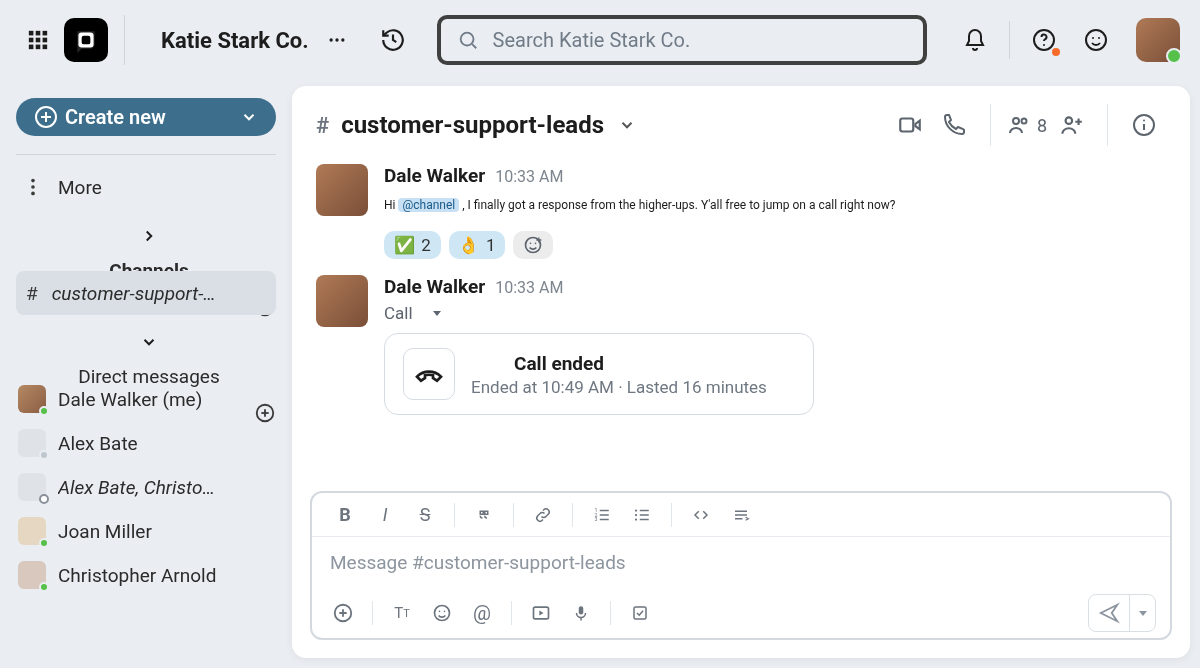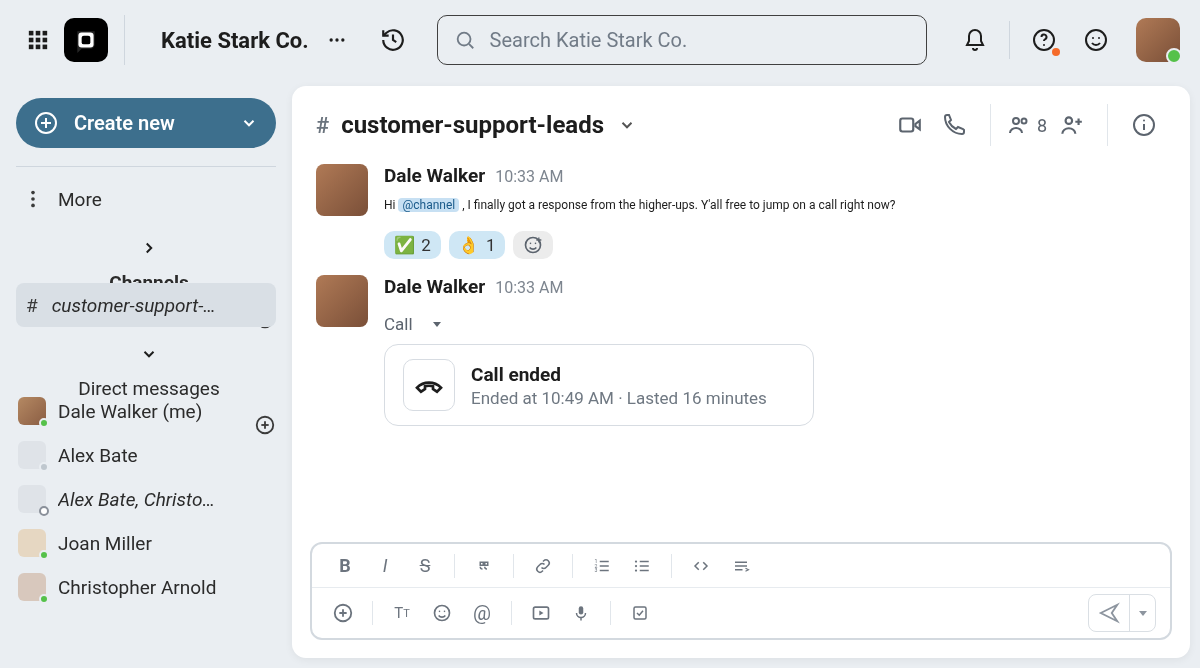--- a/index.html
+++ b/index.html
@@ -4,32 +4,32 @@
 <style>
   * { box-sizing: border-box; margin: 0; padding: 0; font-family: -apple-system, BlinkMacSystemFont, "Segoe UI", Roboto, Helvetica, Arial, sans-serif; }
   body { width: 1200px; height: 668px; background: #eaeef2; overflow: hidden; color: #1d1d1d; }
   .topbar { height: 80px; display: flex; align-items: center; padding: 0 20px; gap: 8px; }
   .apps-btn, .logo-btn { display:flex; align-items:center; justify-content:center; }
   .apps-btn { width:36px; height:36px; }
   .logo-btn { width:44px; height:44px; background:#000; border-radius:10px; color:#fff; }
   .workspace-name { font-size: 22px; font-weight:700; margin-left: 28px; margin-right: 2px;}
   .dots-btn { width:36px; height:36px; display:flex; align-items:center; justify-content:center; color:#333; }
   .history-btn { width:44px; height:44px; display:flex; align-items:center; justify-content:center; color:#333; margin-left: 8px;}
-  .search-wrap { flex:0 0 490px; height:50px; background:#eaeef2; border:1px solid #404040; border-radius:10px; display:flex; align-items:center; padding:0 16px; gap:14px; margin-left: 14px;}
+  .search-wrap { flex:0 0 490px; height:50px; background:#eaeef2; border:4px solid #404040; border-radius:10px; display:flex; align-items:center; padding:0 16px; gap:14px; margin-left: 14px;}
   .search-wrap input { flex:1; border:none; outline:none; background:transparent; font-size:20px; color:#333; }
   .search-wrap input::placeholder { color:#717b87; }
   .top-spacer { flex: 1; }
   .top-icon { width:44px; height:44px; display:flex; align-items:center; justify-content:center; color:#333; position:relative; }
   .top-sep { width:1px; height:38px; background:#cfd6de; margin: 0 4px;}
   .help-dot::after { content:''; position:absolute; width:8px; height:8px; border-radius:50%; background:#f56b2a; right:6px; bottom:6px; }
   .avatar-lg { width:44px; height:44px; border-radius:10px; background: linear-gradient(135deg,#b07a56,#7a4f38); position:relative; margin-left: 10px;}
   .avatar-lg::after { content:''; position:absolute; right:-2px; bottom:-2px; width:12px; height:12px; border-radius:50%; background:#55c14a; border:2px solid #eaeef2;}
   .layout { display:flex; height: 588px; }
   .sidebar { width: 292px; flex: none; padding: 18px 16px 0 16px; display:flex; flex-direction:column; gap: 0;}
-  .create-btn { height: 50px; background:#3d6f8d; color:#fff; border-radius: 26px; display:flex; align-items:center; padding: 0 18px; gap: 16px; font-size: 20px; font-weight:600;}
+  .create-btn { height: 38px; background:#3d6f8d; color:#fff; border-radius: 26px; display:flex; align-items:center; padding: 0 18px; gap: 7px; font-size: 20px; font-weight:600;}
   .create-btn .chev { margin-left:auto; }
   .sb-sep { height:1px; background:#cfd6de; margin: 18px 0 10px; }
   .sb-item { height:44px; display:flex; align-items:center; gap:14px; padding-left:6px; font-size:19px; color:#2b2b2b;}
   .sb-item .plus-right { margin-left:auto; color:#333; }
   .sb-bold { font-weight:700;flex-direction:column; }
   .sb-selected { background:#d9dfe5; border-radius:8px; padding-left: 10px;}
   .sb-ellipsis { white-space:nowrap; overflow:hidden; text-overflow:ellipsis; max-width: 180px; font-style: italic;}
   .dm-row { height:44px; display:flex; align-items:center; gap:12px; padding-left:2px; font-size:19px; color:#2b2b2b;}
   .dm-avatar { width:28px; height:28px; border-radius:6px; background: linear-gradient(135deg,#b58963,#8a5d43); position:relative; flex:none;}
   .dm-avatar.alt1 { background:#dfe3e8; }
@@ -51,24 +51,24 @@
   .msg-av { width:52px; height:52px; border-radius:8px; background:linear-gradient(135deg,#b07a56,#7a4f38); flex:none;}
   .msg-body { flex:1; }
   .msg-head { display:flex; align-items:baseline; gap:10px;}
   .msg-name { font-weight:700; font-size:19px; }
   .msg-time { color:#7d858f; font-size:16px; }
   .msg-text { font-size:12px; line-height:32px; margin-top:2px;}
   .mention { background:#c7e0f3; border-radius:4px; padding:0 4px; color:#1a5a8a;}
   .reactions { display:flex; gap:8px; margin-top:10px;}
   .react { background:#cfe7f5; border-radius:10px; padding:4px 10px; display:flex; align-items:center; gap:6px; font-size:17px; color:#333; }
   .react.plain { background:#ececec; }
-  .call-sub { display:flex; align-items:center; gap:18px; color:#5c646e; font-size:17px; margin-top:16px;}
+  .call-sub { display:flex; align-items:center; gap:18px; color:#5c646e; font-size:17px; margin-top:5px;}
   .call-card { margin-top:10px; border:1px solid #d7dce2; border-radius:14px; padding:14px 18px; display:flex; gap:16px; align-items:center; width: 430px;}
   .call-ico { width:52px; height:52px; border:1px solid #d7dce2; border-radius:10px; display:flex; align-items:center; justify-content:center; }
-  .call-title { font-weight:700; font-size:19px; }
+  .call-title { font-weight:700; font-size:19px;margin-left:43px; }
   .call-sub2 { color:#6f7882; font-size:17px; margin-top:2px;}
   .composer { margin: 0 18px 18px; border:2px solid #d3d9df; border-radius:12px; }
   .fmt-bar { height:44px; display:flex; align-items:center; gap:6px; padding:0 16px; border-bottom:1px solid #e7ebef;}
   .fmt-btn { width:34px; height:34px; display:flex; align-items:center; justify-content:center; color:#6c747e; font-size:18px; }
   .fmt-sep { width:1px; height:24px; background:#e1e6eb; margin: 0 6px;}
   .input-row { padding: 14px 18px; font-size:19px; color:#8d959f;}
   .act-bar { height:50px; display:flex; align-items:center; gap:6px; padding:0 14px;}
   .act-bar .sp { flex:1; }
   .send-grp { display:flex; align-items:center; border:1px solid #dadfe4; border-radius:8px; }
   .send-btn { width:40px; height:36px; display:flex; align-items:center; justify-content:center; color:#8d959f;}
@@ -416,20 +416,23 @@
         </div>
         <div class="fmt-btn">
           <svg width="18" height="18" viewBox="0 0 24 24" fill="none" stroke="#6c747e" stroke-width="2">
               <line x1="4" y1="7" x2="20" y2="7"></line>
               <line x1="4" y1="12" x2="20" y2="12"></line>
               <line x1="4" y1="17" x2="14" y2="17"></line>
               <polyline points="18 15 22 17 18 19" stroke-width="1.5"></polyline>
             </svg>
         </div>
       </div>
+      <div class="input-row">
+        <span>Message #customer-support-leads</span>
+      </div>
       <div class="act-bar">
         <div class="fmt-btn">
           <svg width="22" height="22" viewBox="0 0 24 24" fill="none" stroke="#6c747e" stroke-width="2">
               <circle cx="12" cy="12" r="9"></circle>
               <line x1="12" y1="8" x2="12" y2="16"></line>
               <line x1="8" y1="12" x2="16" y2="12"></line>
             </svg>
         </div>
         <div class="fmt-sep"></div>
         <div class="fmt-btn">

